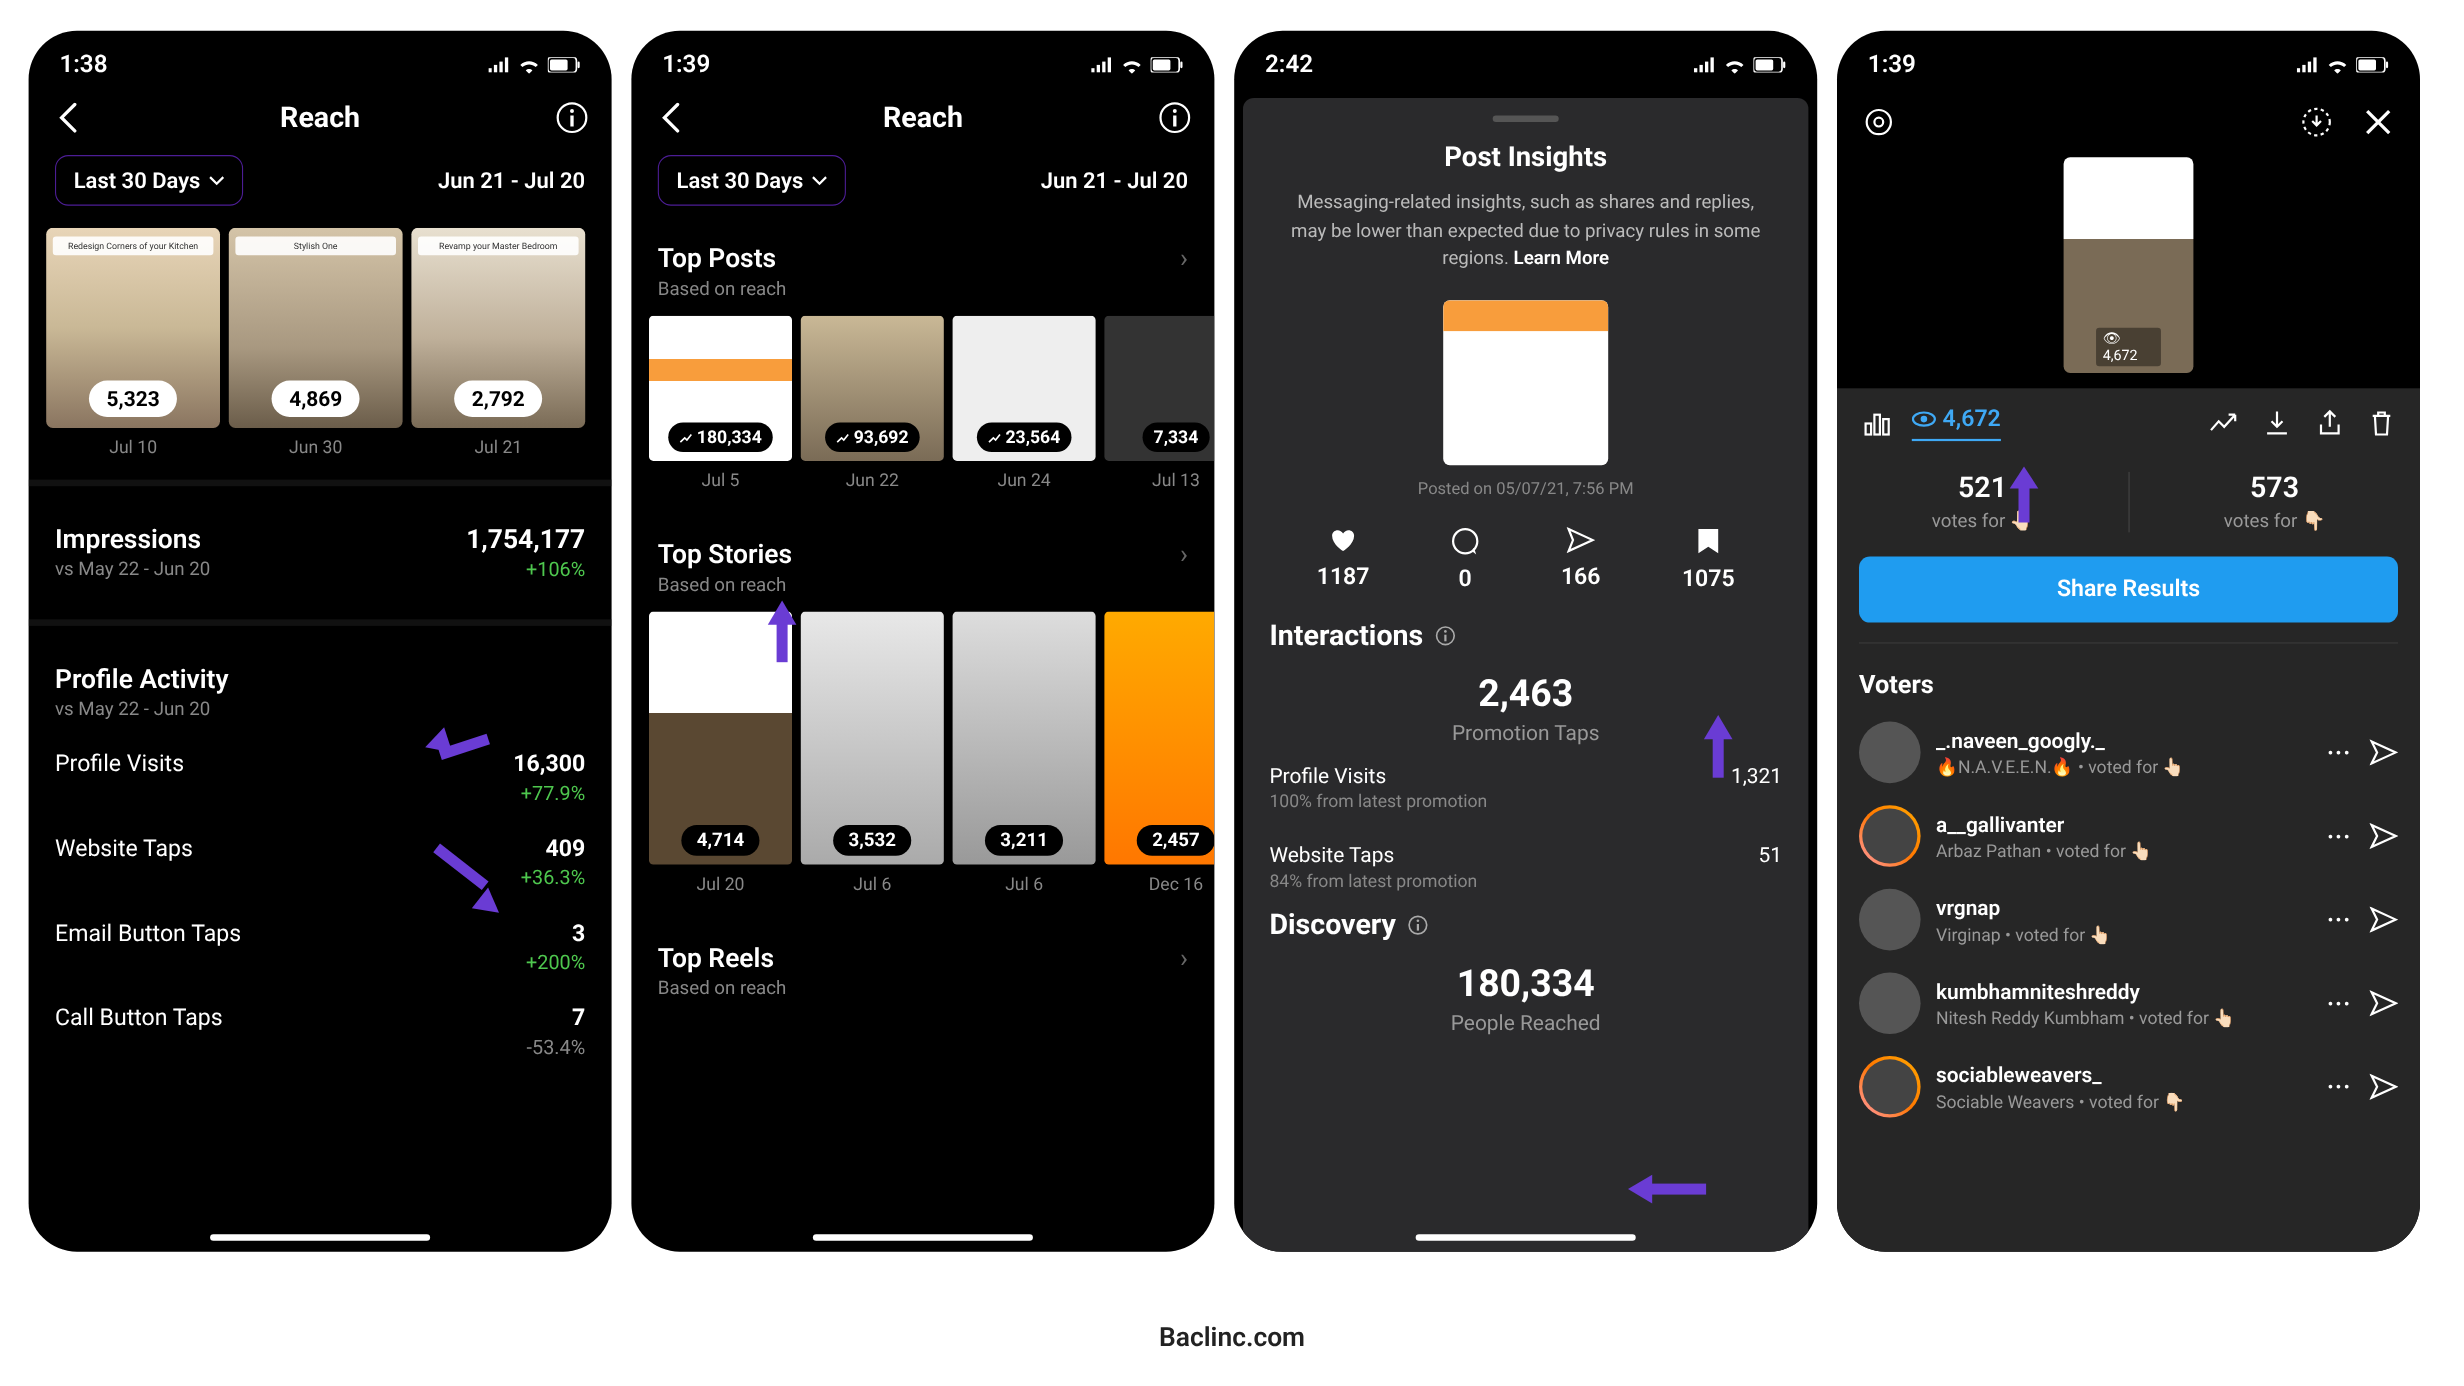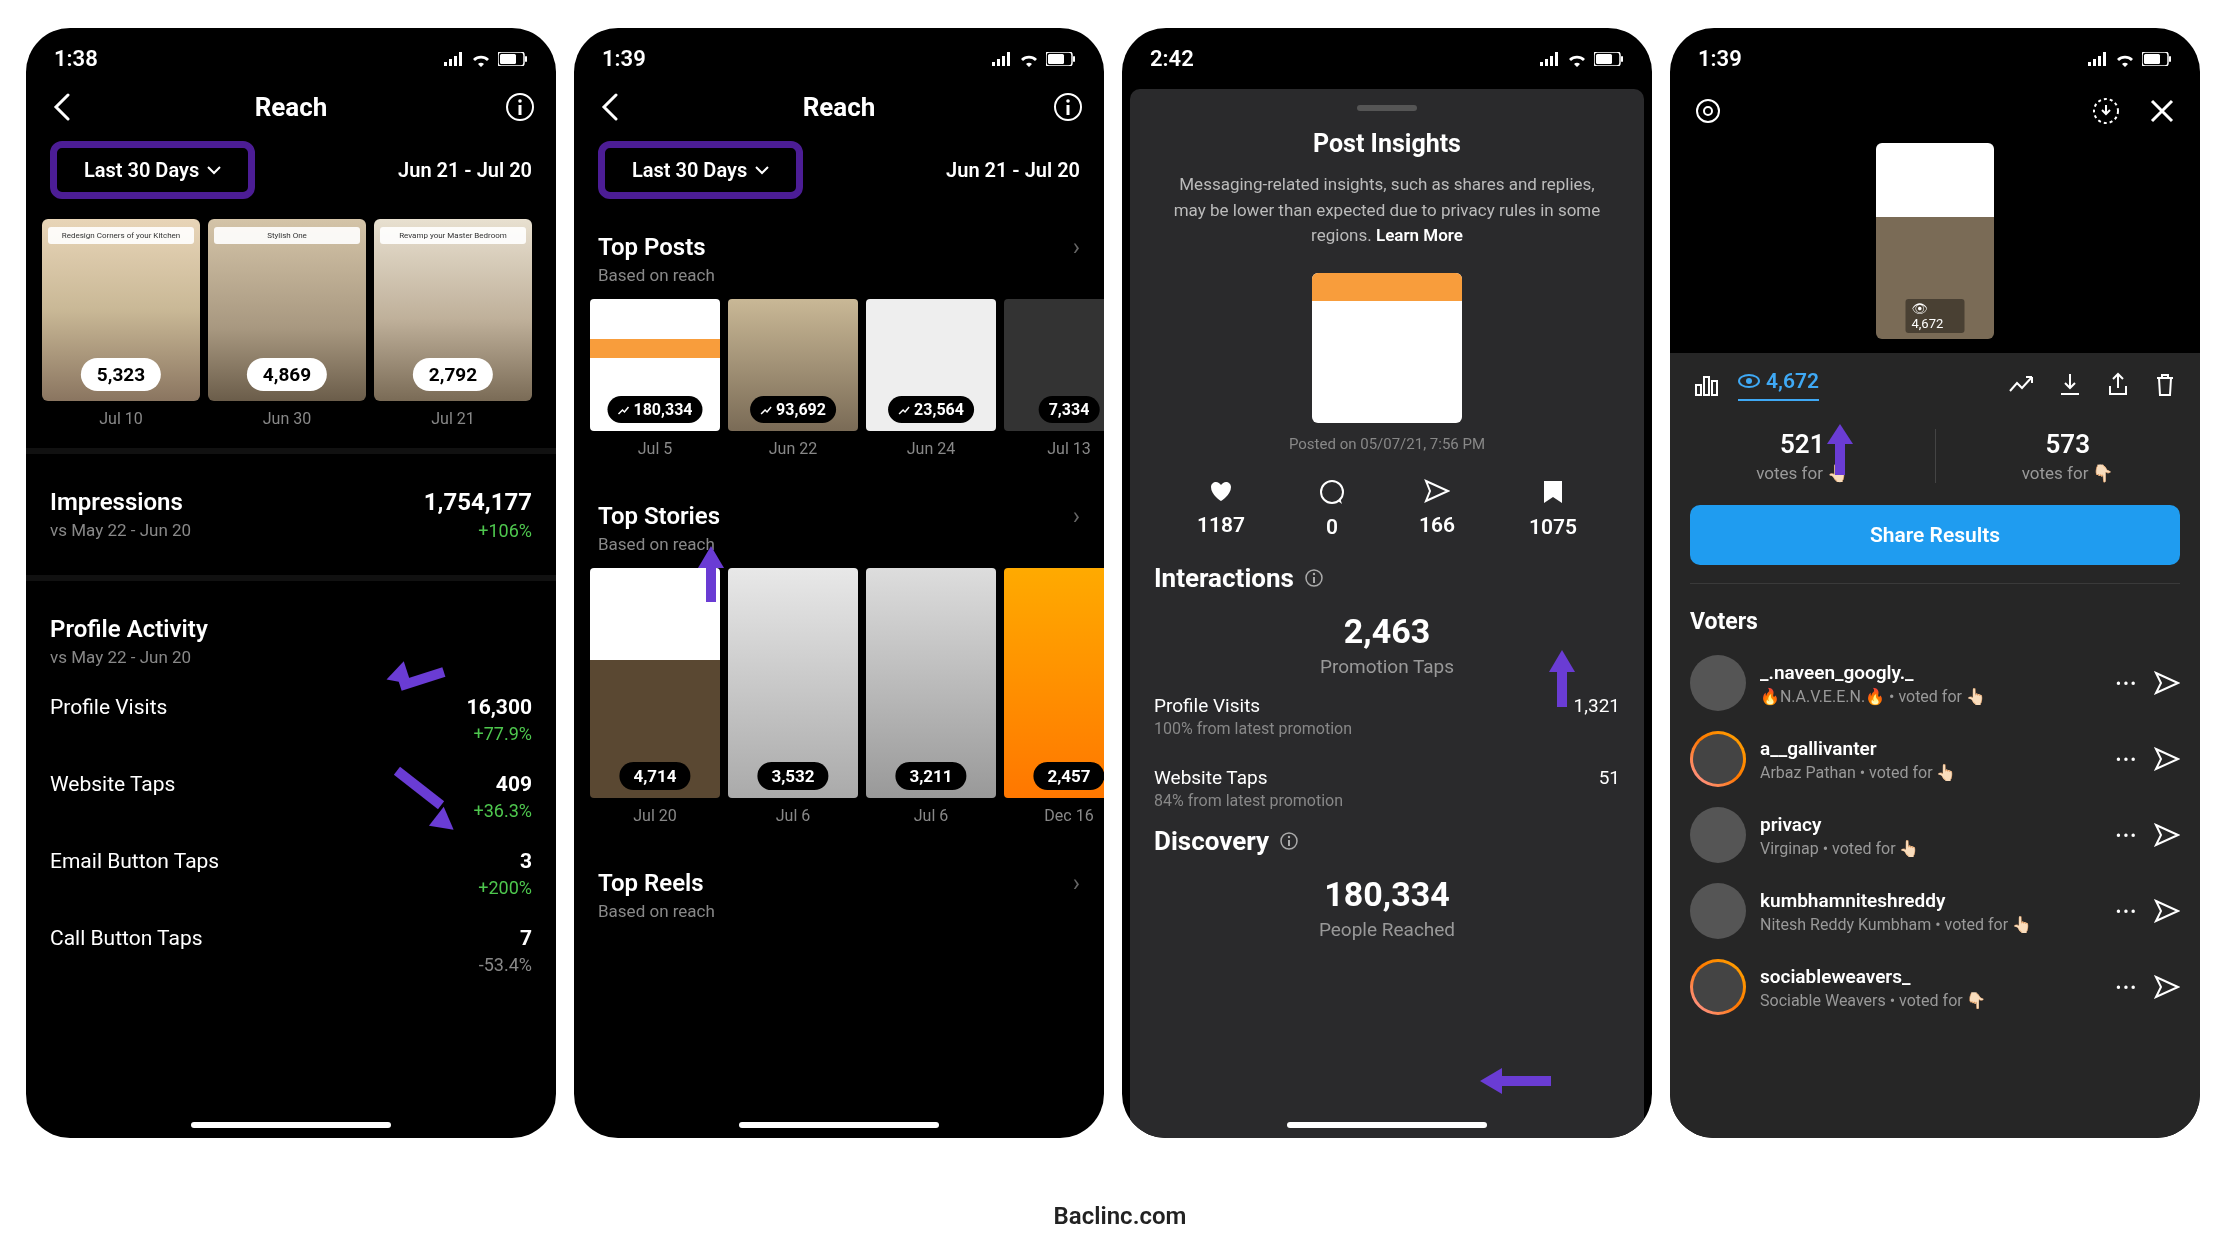--- a/index.html
+++ b/index.html
@@ -6,21 +6,21 @@
 body{background:#fff;width:2240px;height:1260px;position:relative}
 .phones{display:flex;gap:18px;padding:28px 26px 40px}
 .phone{background:#000;border-radius:44px;width:530px;height:1110px;overflow:hidden;position:relative;color:#fff;display:flex;flex-direction:column}
 .status-bar{display:flex;justify-content:space-between;align-items:center;padding:18px 28px 8px;font-size:22px;font-weight:600}
 .status-icons{display:flex;gap:6px;align-items:center}
 .status-icons svg{display:block}
 .nav-header{display:flex;align-items:center;justify-content:space-between;padding:10px 18px 16px}
 .nav-title{font-size:26px;font-weight:700;flex:1;text-align:center}
 .icon-btn{width:36px;height:36px;display:flex;align-items:center;justify-content:center}
 .filter-row{display:flex;justify-content:space-between;align-items:center;padding:0 24px 20px}
-.pill{border:7px solid #4c1d95;border-radius:12px;padding:10px 27px;font-size:20px;font-weight:600;display:flex;align-items:center;gap:8px}
+.pill{border:1px solid #4c1d95;border-radius:12px;padding:10px 16px;font-size:20px;font-weight:600;display:flex;align-items:center;gap:8px}
 .date-range{font-size:20px;font-weight:600}
 .content{flex:1;overflow:hidden}
 .thumb-row{display:flex;gap:8px;padding:0 16px;overflow:hidden}
 .thumb{width:158px;flex-shrink:0;display:flex;flex-direction:column;align-items:center;gap:8px}
 .thumb-img{width:158px;height:182px;background:linear-gradient(180deg,#e8d5b8 0%,#c9b896 50%,#8a7560 100%);border-radius:6px;position:relative;overflow:hidden}
 .thumb-img.alt1{background:linear-gradient(180deg,#d4c4a8 0%,#a89880 60%,#6b5d4a 100%)}
 .thumb-img.alt2{background:linear-gradient(180deg,#e8e0d0 0%,#bfb09a 55%,#7a6b56 100%)}
 .thumb-ban{position:absolute;top:8px;left:6px;right:6px;background:rgba(255,255,255,0.9);border-radius:3px;padding:4px;font-size:8px;color:#333;text-align:center}
 .thumb-badge{background:#fff;color:#000;font-size:19px;font-weight:700;padding:5px 16px;border-radius:20px;position:absolute;bottom:10px;left:50%;transform:translateX(-50%);white-space:nowrap;display:flex;align-items:center;gap:4px}
 .thumb-date{font-size:16px;color:#888}
@@ -574,21 +574,21 @@
             <div class="voter-actions">
               <span style="letter-spacing:2px">•••</span>
               <svg width="26" height="24">
                 <path d="M2 2l22 10-22 10 5-10z" fill="none" stroke="#fff" stroke-width="2"></path>
               </svg>
             </div>
           </div>
           <div class="voter-row">
             <div class="avatar"></div>
             <div class="voter-info">
-              <div class="voter-name">privacy</div>
+              <div class="voter-name">vrgnap</div>
               <div class="voter-detail">Virginap • voted for 👆🏻</div>
             </div>
             <div class="voter-actions">
               <span style="letter-spacing:2px">•••</span>
               <svg width="26" height="24">
                 <path d="M2 2l22 10-22 10 5-10z" fill="none" stroke="#fff" stroke-width="2"></path>
               </svg>
             </div>
           </div>
           <div class="voter-row">

